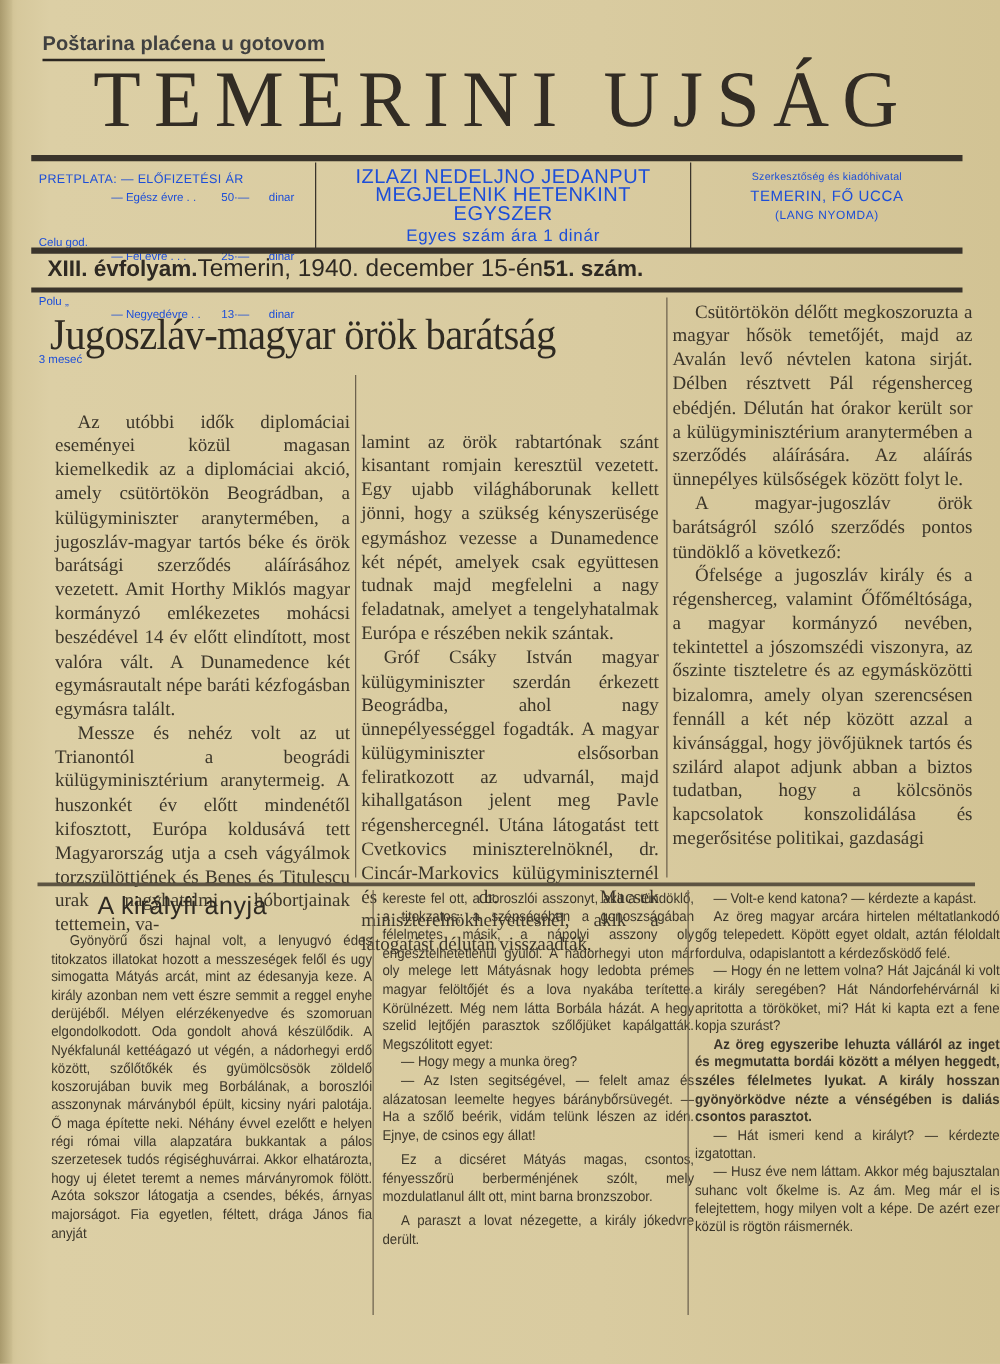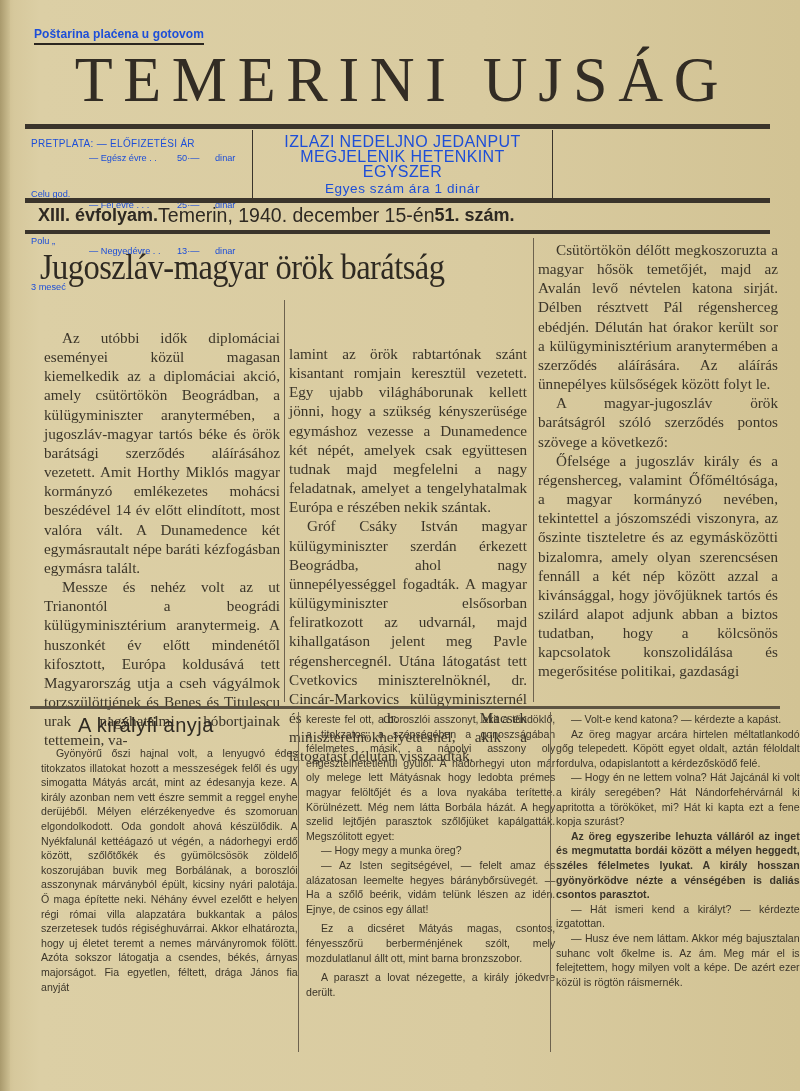--- a/index.html
+++ b/index.html
@@ -7,22 +7,22 @@
       width: 800px; height: 1091px; overflow: hidden;
       background: #d8ca9e;
       background-image: linear-gradient(90deg, #c9b98a 0px, #d6c89c 14px, #dccfa5 40px, #d9cba0 60%, #d2c394 100%);
       color: #2e2a22;
       font-family: "Liberation Serif", serif;
       position: relative;
     }
     .page { position: absolute; left: 0; top: 0; width: 800px; height: 1091px; }
     .postage {
       position: absolute; left: 34px; top: 27px;
-      font-family: "Liberation Sans", sans-serif; font-weight: bold; font-size: 12px;
-      color: #1d4ed8; padding-bottom: 2px; border-bottom: 2px solid #2b2620;
+      font-family: "Liberation Sans", sans-serif; font-weight: bold; font-size: 16px;
+      color: #404040; padding-bottom: 2px; border-bottom: 2px solid #2b2620;
       letter-spacing: 0.1px;
     }
     .masthead {
       position: absolute; left: 62px; top: 44px; width: 680px; height: 72px;
       font-family: "Liberation Serif", serif; font-size: 64px; line-height: 72px;
       letter-spacing: 11px; color: #322c24; text-align: center; font-weight: normal;
       transform: scaleX(0.97);
     }
     .rule-thick { position: absolute; left: 25px; width: 745px; height: 5px; background: #3a342b; }
     .infobar {
@@ -118,20 +118,25 @@
         <span class="p2">— Negyedévre . .</span>
         <span class="p3">13·—</span>
         <span>dinar</span>
       </div>
     </div>
     <div class="info-col info-mid">
       <div class="mid-line1">IZLAZI NEDELJNO JEDANPUT</div>
       <div class="mid-line2">MEGJELENIK HETENKINT EGYSZER</div>
       <div class="mid-line3">Egyes szám ára 1 dinár</div>
     </div>
+    <div class="info-col info-right">
+      <div class="r1">Szerkesztőség és kiadóhivatal</div>
+      <div class="r2">TEMERIN, FŐ UCCA</div>
+      <div class="r3">(LANG NYOMDA)</div>
+    </div>
   </div>
 
   <div class="rule-thick" style="top:198px;"></div>
 
   <div class="dateline">
     <span class="vol">XIII. évfolyam.</span>
     <span>Temerin, 1940. december 15-én</span>
     <span class="num">51. szám.</span>
   </div>
 
@@ -144,21 +149,21 @@
     <p>Messze és nehéz volt az ut Trianontól a beográdi külügyminisztérium aranytermeig. A huszonkét év előtt mindenétől kifosztott, Európa koldusává tett Magyarország utja a cseh vágyálmok torzszülöttjének és Benes és Titulescu urak nagyhatalmi hóbortjainak tettemein, va-</p>
   </div>
   <div class="vrule" style="left:284px; top:300px; height:402px;"></div>
   <div class="col colB">
     <p class="noind">lamint az örök rabtartónak szánt kisantant romjain keresztül vezetett. Egy ujabb világháborunak kellett jönni, hogy a szükség kényszerüsége egymáshoz vezesse a Dunamedence két népét, amelyek csak együttesen tudnak majd megfelelni a nagy feladatnak, amelyet a tengelyhatalmak Európa e részében nekik szántak.</p>
     <p>Gróf Csáky István magyar külügyminiszter szerdán érkezett Beográdba, ahol nagy ünnepélyességgel fogadták. A magyar külügyminiszter elsősorban feliratkozott az udvarnál, majd kihallgatáson jelent meg Pavle régenshercegnél. Utána látogatást tett Cvetkovics miniszterelnöknél, dr. Cincár-Markovics külügyminiszternél és dr. Macsek miniszterelnökhelyettesnél, akik a látogatást délután visszaadták.</p>
   </div>
   <div class="vrule" style="left:533px; top:238px; height:464px;"></div>
   <div class="col colC">
     <p>Csütörtökön délőtt megkoszoruzta a magyar hősök temetőjét, majd az Avalán levő névtelen katona sirját. Délben résztvett Pál régensherceg ebédjén. Délután hat órakor került sor a külügyminisztérium aranytermében a szerződés aláírására. Az aláírás ünnepélyes külsőségek között folyt le.</p>
-    <p>A magyar-jugoszláv örök barátságról szóló szerződés pontos szövege a következő:</p>
+    <p>A magyar-jugoszláv örök barátságról szóló szerződés pontos tündöklő a következő:</p>
     <p>Őfelsége a jugoszláv király és a régensherceg, valamint Őfőméltósága, a magyar kormányzó nevében, tekintettel a jószomszédi viszonyra, az őszinte tiszteletre és az egymásközötti bizalomra, amely olyan szerencsésen fennáll a két nép között azzal a kivánsággal, hogy jövőjüknek tartós és szilárd alapot adjunk abban a biztos tudatban, hogy a kölcsönös kapcsolatok konszolidálása és megerősitése politikai, gazdasági</p>
   </div>
 
   <div class="rule-mid"></div>
 
   <div class="subhead">A királyfi anyja</div>
   <div class="s2 colD">
     <p>Gyönyörű őszi hajnal volt, a lenyugvó édes titokzatos illatokat hozott a messzeségek felől és ugy simogatta Mátyás arcát, mint az édesanyja keze. A király azonban nem vett észre semmit a reggel enyhe derüjéből. Mélyen elérzékenyedve és szomoruan elgondolkodott. Oda gondolt ahová készülődik. A Nyékfalunál kettéágazó ut végén, a nádorhegyi erdő között, szőlőtőkék és gyümölcsösök zöldelő koszorujában buvik meg Borbálának, a boroszlói asszonynak márványból épült, kicsiny nyári palotája. Ő maga építette neki. Néhány évvel ezelőtt e helyen régi római villa alapzatára bukkantak a pálos szerzetesek tudós régiséghuvárrai. Akkor elhatározta, hogy uj életet teremt a nemes márványromok fölött. Azóta sokszor látogatja a csendes, békés, árnyas majorságot. Fia egyetlen, féltett, drága János fia anyját</p>
   </div>
   <div class="vrule" style="left:298px; top:712px; height:340px;"></div>

